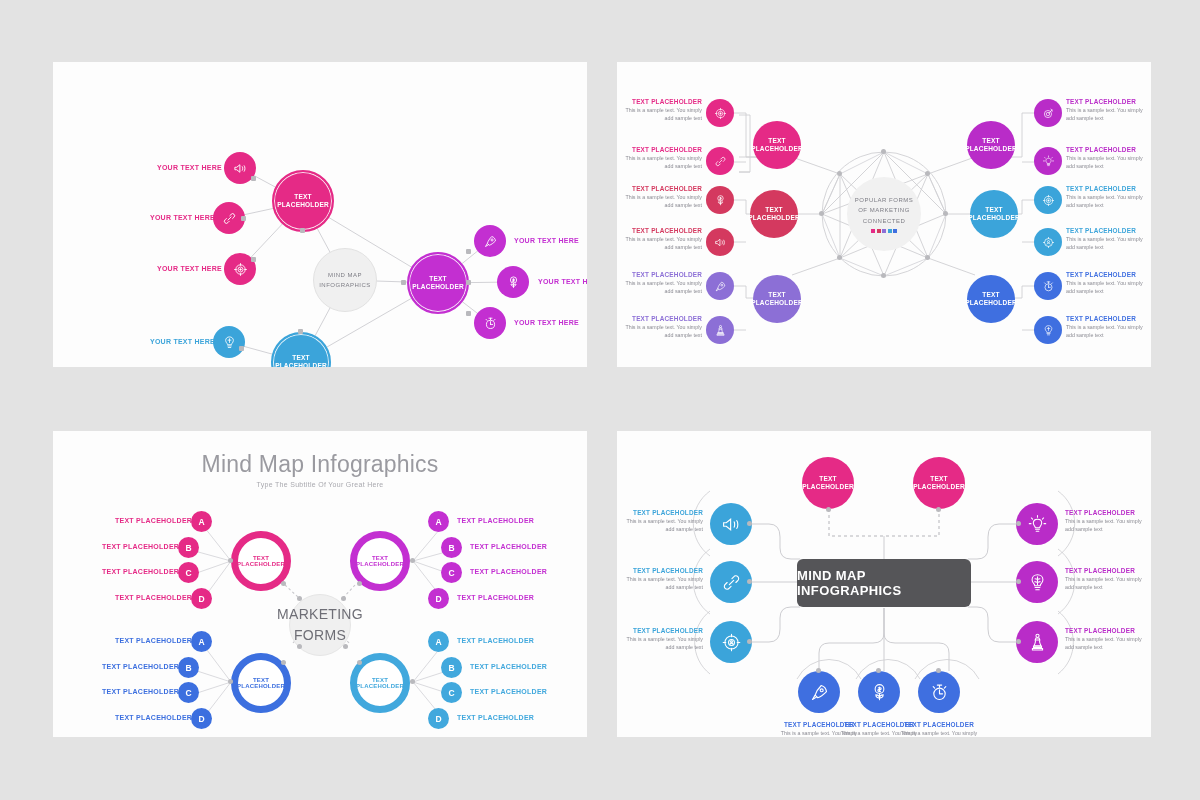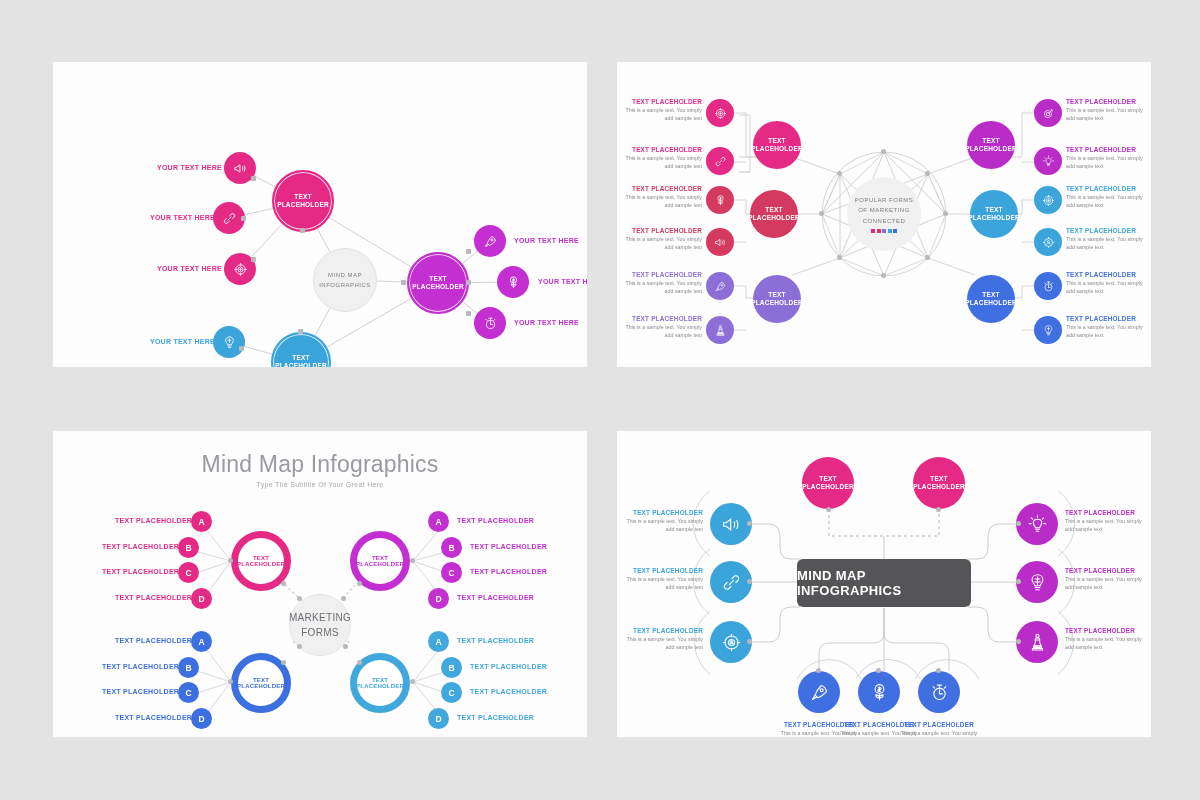--- a/index.html
+++ b/index.html
@@ -71,21 +71,21 @@
   
   .corecircle {
     position: absolute; border-radius: 50%;
     background: #f0f0f0;
     border: 1px solid #e2e2e2;
     display: flex; flex-direction: column;
     align-items: center; justify-content: center;
     color: #7d7d85; text-align: center;
   }
   .corecircle .c1 { font-size: 6px; letter-spacing: .5px; line-height: 1.7; }
-  .corecircle .c2 { font-size: 10px; letter-spacing: .3px; line-height: 1.5; color:#6e6e76; }
+  .corecircle .c2 { font-size: 14px; letter-spacing: .3px; line-height: 1.5; color:#6e6e76; }
 
   .dotrow { display: flex; gap: 1.5px; margin-top: 3px; }
   .dotrow i { width: 4px; height: 4px; display: block; }
 
   
   .joint {
     position: absolute; width: 5px; height: 5px;
     border-radius: 50%; background: #b9b9bd;
   }
   .joint.sq { border-radius: 1px; }

